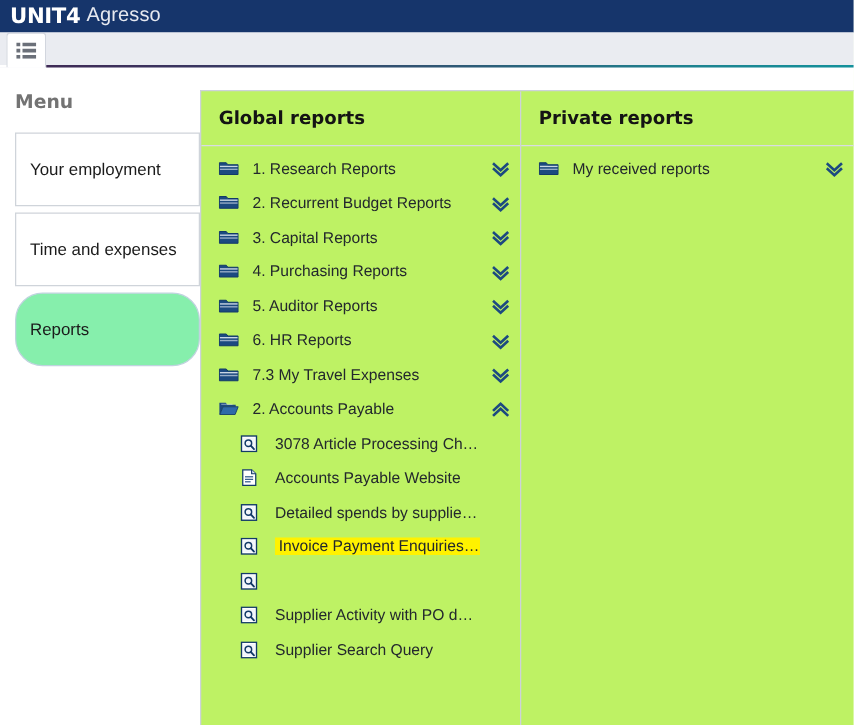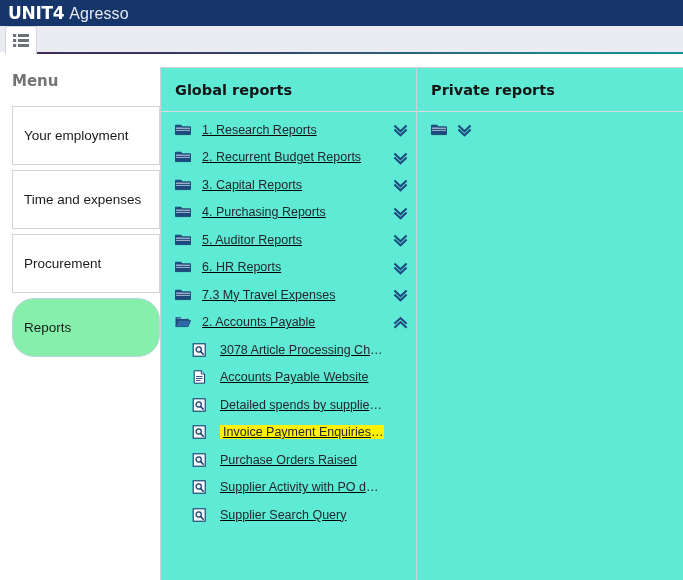--- a/index.html
+++ b/index.html
@@ -13,21 +13,21 @@
   }
 
   
   .appbar {
     height: 26px;
     background: #16356b;
     display: flex;
     align-items: center;
     padding-left: 8px;
   }
-  .logo { display: flex; align-items: flex-end; gap: 5px; line-height: 1; }
+  .logo { display: flex; align-items: center; gap: 5px; line-height: 1; }
   .logo-mark {
     color: #ffffff;
     font-size: 17px;
     font-weight: bold;
     letter-spacing: -0.3px;
     font-family: "DejaVu Sans", sans-serif;
   }
   .logo-word {
     color: #e6e9f0;
     font-size: 16px;
@@ -88,40 +88,40 @@
   }
   .menu-btn.selected { background: #86efac; border-color: #bfd3de; border-radius: 22px; }
 
   
   .panes {
     flex: 1;
     display: flex;
     border: 1px solid #cdd2d9;
     border-right: none;
     border-bottom: none;
-    margin-top: 13px;
-    background: #5eead4;
+    margin-top: 18px;
+    background: #bef264;
     overflow: hidden;
   }
   .pane { display: flex; flex-direction: column; min-width: 0; }
   .pane-global { width: 256px; flex: 0 0 256px; border-right: 1px solid #cdd2d9; }
   .pane-private { flex: 1; }
 
   .pane-head {
     height: 44px;
     display: flex; align-items: center;
     padding-left: 14px;
     border-bottom: 1px solid #d8dce2;
   }
   .pane-head h2 {
     margin: 0; font-size: 14.5px; font-weight: bold; color: #141414;
     font-family: "DejaVu Sans", sans-serif;
   }
 
-  .tree { padding: 4px 0 0 0; overflow: hidden; text-decoration: underline; }
+  .tree { padding: 4px 0 0 0; overflow: hidden; }
 
   .node {
     height: 27.5px;
     display: flex; align-items: center;
     padding-left: 13px; padding-right: 6px;
     cursor: pointer;
     position: relative;
   }
   .node .glyph { flex: 0 0 auto; display: flex; align-items: center; justify-content: center; width: 18px; }
   .node .label {
@@ -168,23 +168,20 @@
 
   <div class="menu-col">
     <h1 class="menu-title">Menu</h1>
     <div id="menu-list">
         <div class="menu-btn">
           <span>Your employment</span>
         </div>
         <div class="menu-btn">
           <span>Time and expenses</span>
         </div>
-        <div class="menu-btn">
-          <span>Procurement</span>
-        </div>
         <div class="menu-btn selected">
           <span>Reports</span>
         </div>
       </div>
   </div>
 
   <div class="panes">
 
     <div class="pane pane-global">
       <div class="pane-head">
@@ -377,21 +374,20 @@
           </div>
           <div class="node child">
             <span class="glyph">
               <svg width="16" height="14" viewBox="0 0 16 14">
                 <rect x="1.2" y="0.8" width="12" height="12.4" fill="#ffffff" stroke="#123a68" stroke-width="1.1"></rect>
                 <rect x="2.6" y="2.2" width="9.2" height="9.6" fill="#f2f6fb"></rect>
                 <circle cx="6.7" cy="6.5" r="2.6" fill="none" stroke="#123a68" stroke-width="1.2"></circle>
                 <line x1="8.6" y1="8.5" x2="11.2" y2="11.3" stroke="#123a68" stroke-width="1.5" stroke-linecap="round"></line>
               </svg>
             </span>
-            <span class="label">Purchase Orders Raised</span>
             <span class="expander"></span>
           </div>
           <div class="node child">
             <span class="glyph">
               <svg width="16" height="14" viewBox="0 0 16 14">
                 <rect x="1.2" y="0.8" width="12" height="12.4" fill="#ffffff" stroke="#123a68" stroke-width="1.1"></rect>
                 <rect x="2.6" y="2.2" width="9.2" height="9.6" fill="#f2f6fb"></rect>
                 <circle cx="6.7" cy="6.5" r="2.6" fill="none" stroke="#123a68" stroke-width="1.2"></circle>
                 <line x1="8.6" y1="8.5" x2="11.2" y2="11.3" stroke="#123a68" stroke-width="1.5" stroke-linecap="round"></line>
               </svg>
@@ -421,20 +417,21 @@
       <div class="tree" id="private-tree">
           <div class="node">
             <span class="glyph">
               <svg width="16" height="14" viewBox="0 0 16 14">
                 <path d="M0.5 2.2 H6 L7.3 3.8 H15.5 V11.6 H0.5 Z" fill="#1c4a80"></path>
                 <rect x="0.5" y="4.6" width="15" height="1.1" fill="#e9eef5" opacity="0.85"></rect>
                 <rect x="0.5" y="6.9" width="15" height="1.1" fill="#e9eef5" opacity="0.6"></rect>
                 <path d="M0.5 2.2 H6 L7.3 3.8 H15.5 V11.6 H0.5 Z" fill="none" stroke="#123a68" stroke-width="0.8"></path>
               </svg>
             </span>
+            <span class="label">My received reports</span>
             <span class="expander">
               <svg width="15" height="15" viewBox="0 0 15 15">
                 <path d="M2.2 4.3 L7.5 9.2 L12.8 4.3" fill="none" stroke="#1c4a80" stroke-width="2.1" stroke-linecap="square" stroke-linejoin="miter"></path>
                 <path d="M2.2 8.3 L7.5 13.2 L12.8 8.3" fill="none" stroke="#1c4a80" stroke-width="2.1" stroke-linecap="square" stroke-linejoin="miter"></path>
               </svg>
             </span>
           </div>
         </div>
     </div>
 

